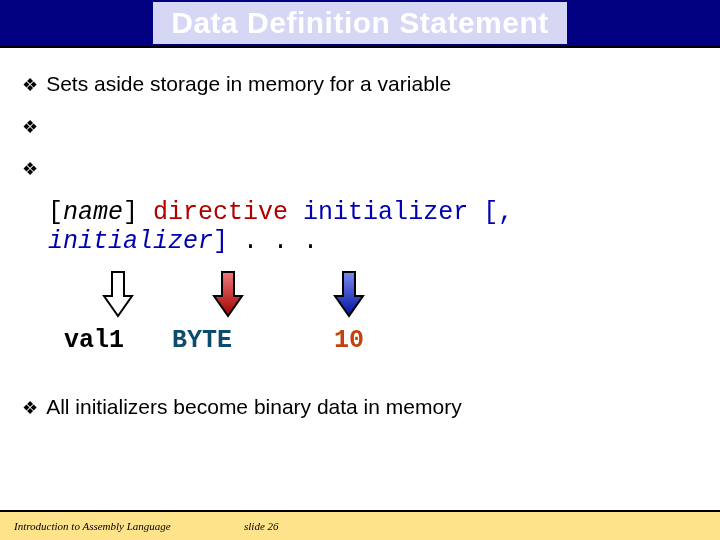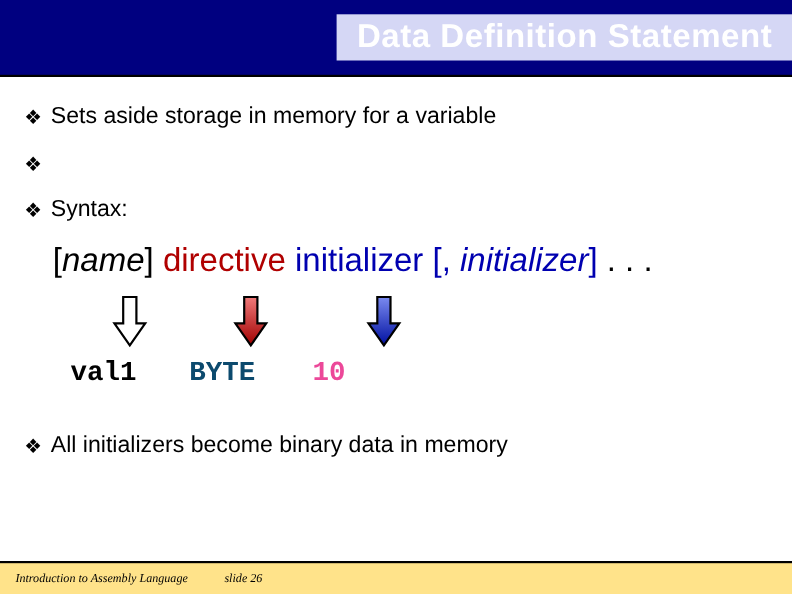--- a/index.html
+++ b/index.html
@@ -6,24 +6,24 @@
   body {
     width: 720px;
     height: 540px;
     background: #ffffff;
     font-family: Arial, Helvetica, sans-serif;
     position: relative;
     overflow: hidden;
   }
   .title-bar {
     background: #000080;
-    height: 70px;
+    height: 48px;
     display: flex;
     align-items: center;
-    justify-content: flex-end;
+    justify-content: center;
     border-bottom: 2px solid #000;
   }
   .title {
     font-family: "Comic Sans MS", cursive, sans-serif;
     font-size: 30px;
     font-weight: bold;
     color: #ffffff;
     background: #d5d7f5;
     padding: 4px 18px;
     letter-spacing: 0.5px;
@@ -38,23 +38,24 @@
     font-size: 21px;
     color: #000;
   }
   .diamond {
     font-size: 18px;
     color: #000;
     margin-right: 8px;
     line-height: 26px;
   }
   .syntax {
-    font-size: 30px;
+    font-size: 25px;
     margin: 10px 0 0 26px;
     color: #000;
+    font-family: Liberation Mono, monospace;
   }
   .syntax .name-part { font-style: italic; }
   .syntax .directive-part { color: #b00000; }
   .syntax .init-part { color: #0000b0; }
   .arrows-row {
     display: flex;
     margin: 14px 0 8px 42px;
     gap: 0;
   }
   .arrow-wrap { width: 108px; display: flex; justify-content: center; }
@@ -62,34 +63,35 @@
   .arrow-wrap.a3 { width: 130px; }
   .example-row {
     display: flex;
     margin: 4px 0 0 42px;
     font-family: "Courier New", monospace;
     font-size: 25px;
     font-weight: bold;
   }
   .ex-col1 { width: 108px; color: #000; }
   .ex-col2 { width: 112px; color: #0c4a6e; }
-  .ex-col3 { width: 130px; color: #ec4899; }
+  .ex-col3 { width: 130px; color: #c2410c; text-align: center; }
   .footer {
     position: absolute;
     left: 0; right: 0; bottom: 0;
     height: 30px;
     background: #ffe38a;
     border-top: 2px solid #000;
     display: flex;
     align-items: center;
     font-size: 11px;
     font-style: italic;
     font-family: "Times New Roman", serif;
     color: #000;
     padding: 0 14px;
+    gap: 40px;
   }
   .footer-left { flex: 0 0 auto; width: 190px; }
   .footer-center { flex: 1 1 auto; text-align: left; padding-left: 10px; }
   .footer-right { flex: 0 0 auto; font-style: italic; }
   svg.block-arrow { display: block; }
 </style>
 </head>
 <body>
 
 <div class="title-bar">
@@ -102,21 +104,20 @@
     <span class="diamond">❖</span>
     <span>Sets aside storage in memory for a variable</span>
   </div>
 
   <div class="bullet-row">
     <span class="diamond">❖</span>
   </div>
 
   <div class="bullet-row">
     <span class="diamond">❖</span>
-    <span>Syntax:</span>
   </div>
 
   <div class="syntax">
     <span>[</span><span class="name-part">name</span><span>]</span>
     <span class="directive-part">directive</span>
     <span class="init-part">initializer</span><span class="init-part"> [, </span><span class="init-part name-part">initializer</span><span class="init-part">]</span><span> . . .</span>
   </div>
 
   <div class="arrows-row">
     <div class="arrow-wrap">

